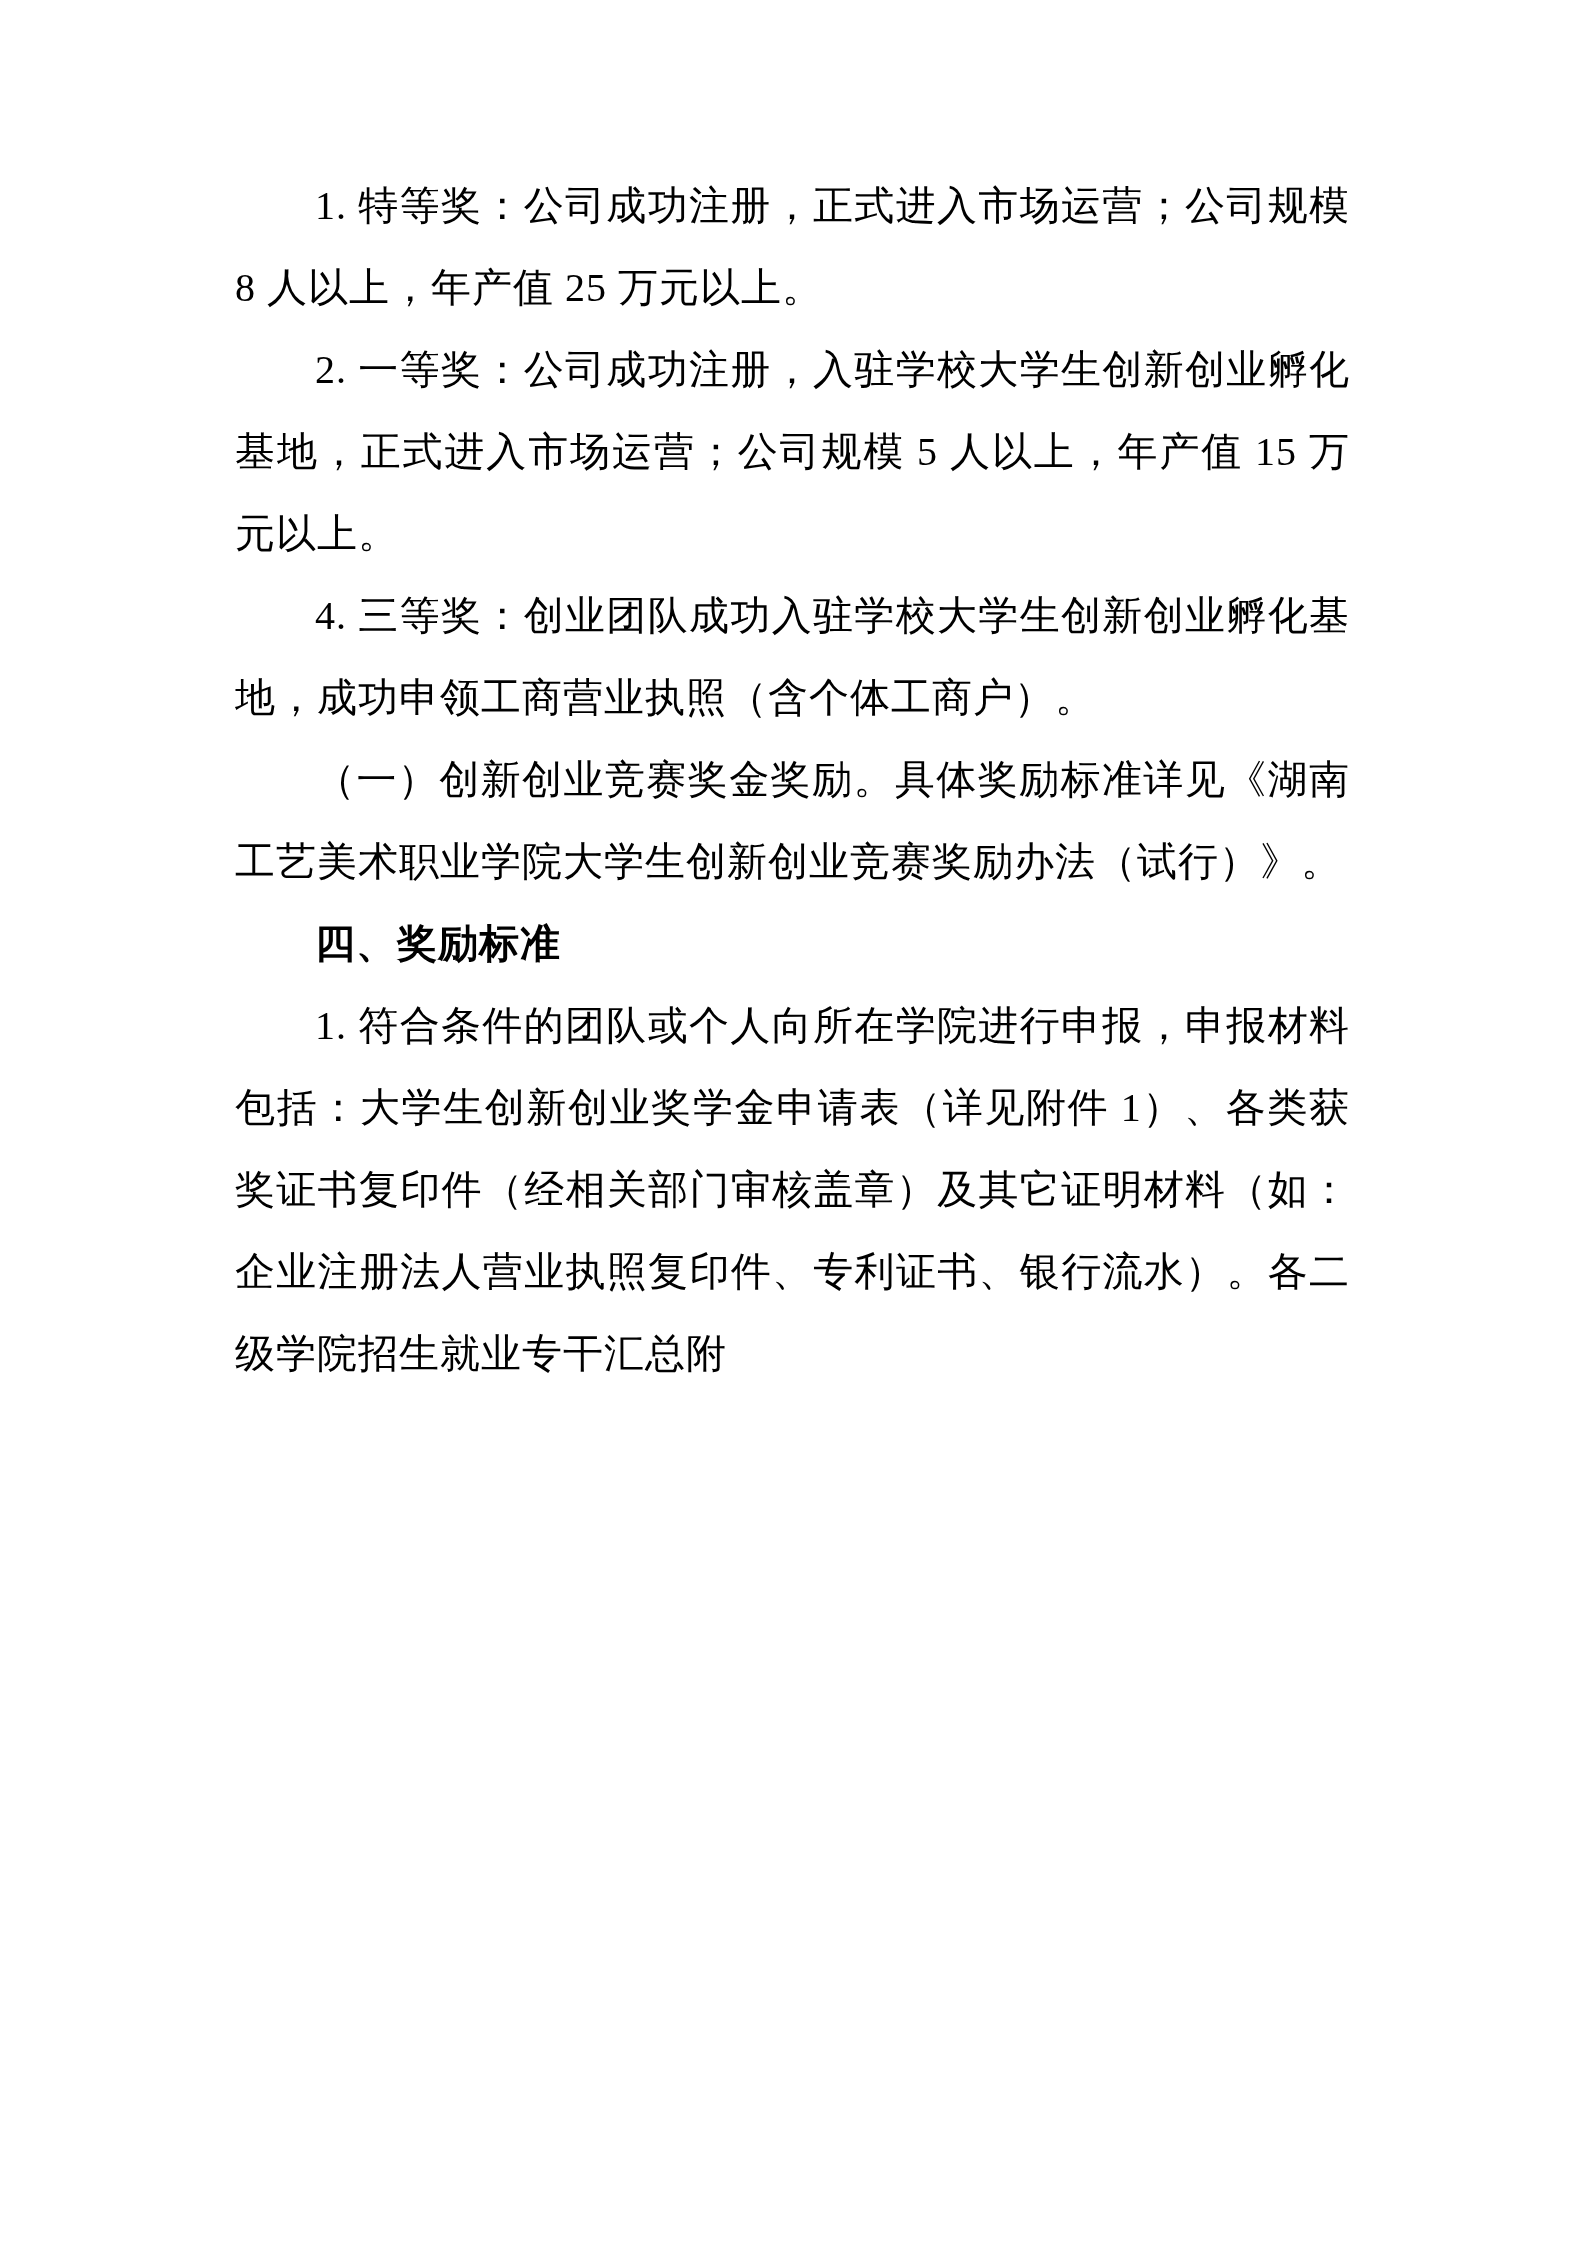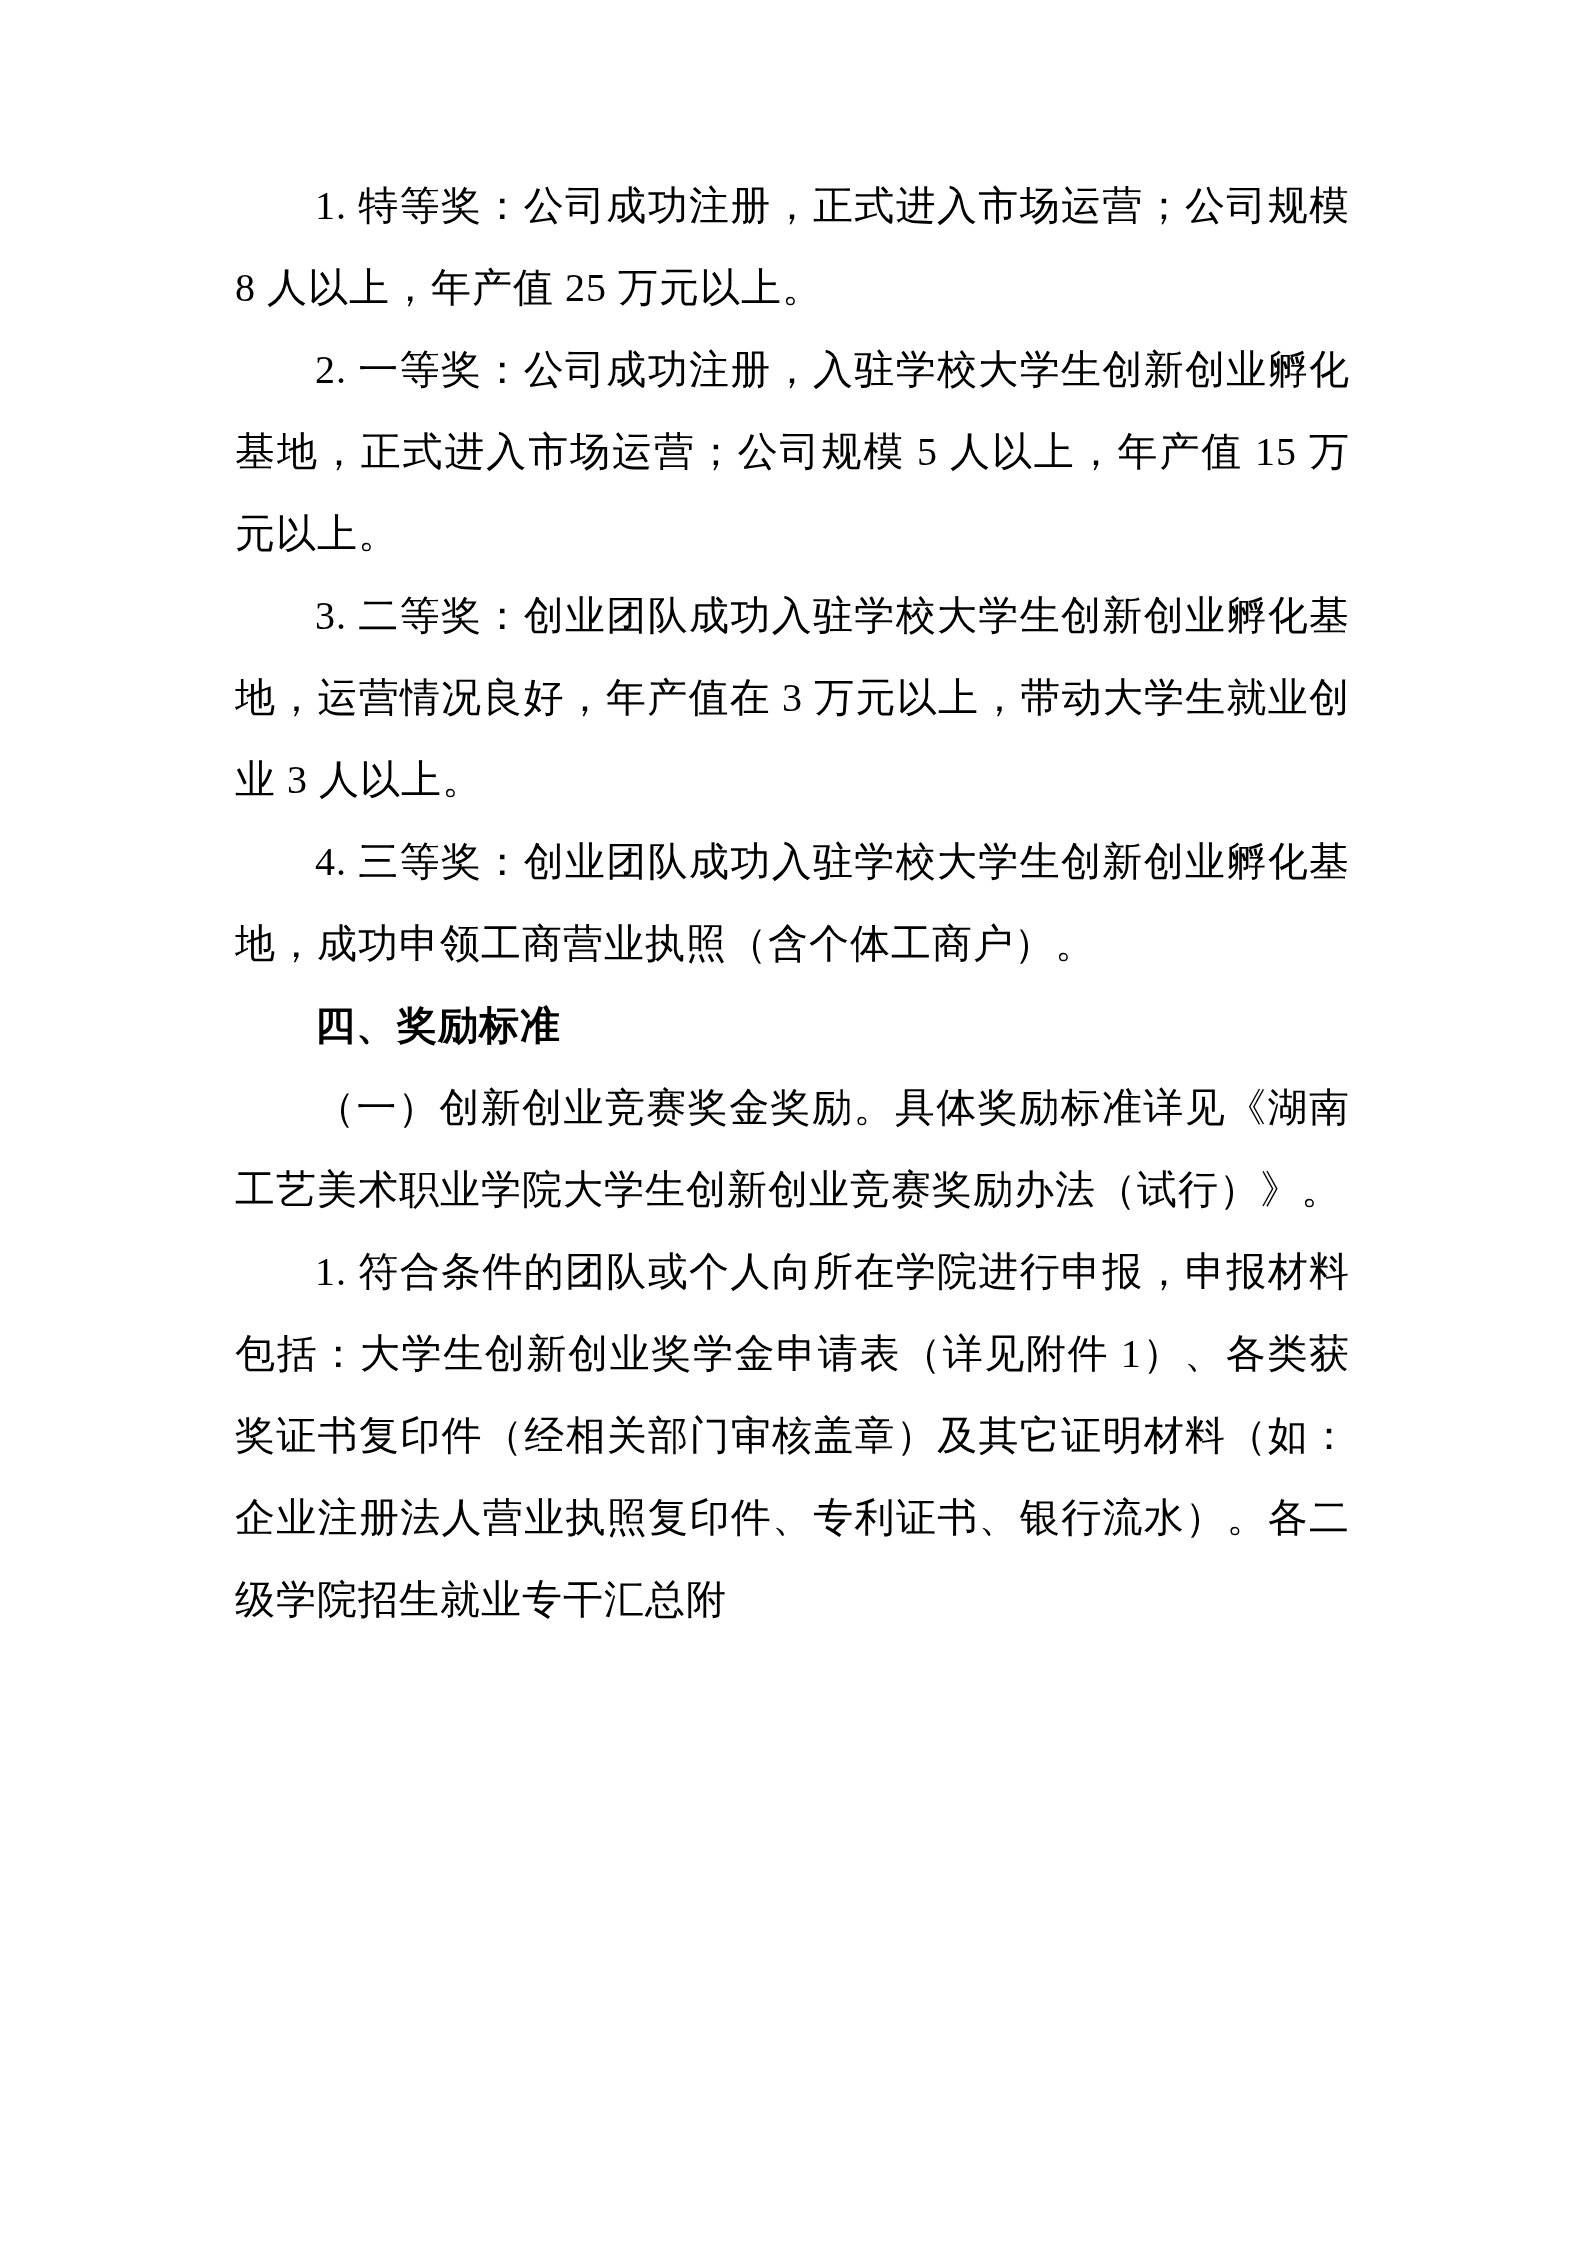--- a/index.html
+++ b/index.html
@@ -32,18 +32,17 @@
     font-weight: bold;
     text-align: left;
   }
 </style>
 </head>
 <body>
 
 <div class="page">
   <p class="para">1. 特等奖：公司成功注册，正式进入市场运营；公司规模 8 人以上，年产值 25 万元以上。</p>
   <p class="para">2. 一等奖：公司成功注册，入驻学校大学生创新创业孵化基地，正式进入市场运营；公司规模 5 人以上，年产值 15 万元以上。</p>
-  <p class="para">3. 二等奖：创业团队成功入驻学校大学生创新创业孵化基地，运营情况良好，年产值在 3 万元以上，带动大学生就业创业 3 人以上。</p>
   <p class="para">4. 三等奖：创业团队成功入驻学校大学生创新创业孵化基地，成功申领工商营业执照（含个体工商户）。</p>
+  <p class="para">（一）创新创业竞赛奖金奖励。具体奖励标准详见《湖南工艺美术职业学院大学生创新创业竞赛奖励办法（试行）》。</p>
   <p class="para bold">四、奖励标准</p>
-  <p class="para">（一）创新创业竞赛奖金奖励。具体奖励标准详见《湖南工艺美术职业学院大学生创新创业竞赛奖励办法（试行）》。</p>
   <p class="para">1. 符合条件的团队或个人向所在学院进行申报，申报材料包括：大学生创新创业奖学金申请表（详见附件 1）、各类获奖证书复印件（经相关部门审核盖章）及其它证明材料（如：企业注册法人营业执照复印件、专利证书、银行流水）。各二级学院招生就业专干汇总附</p>
 </div>
 
 </body></html>

